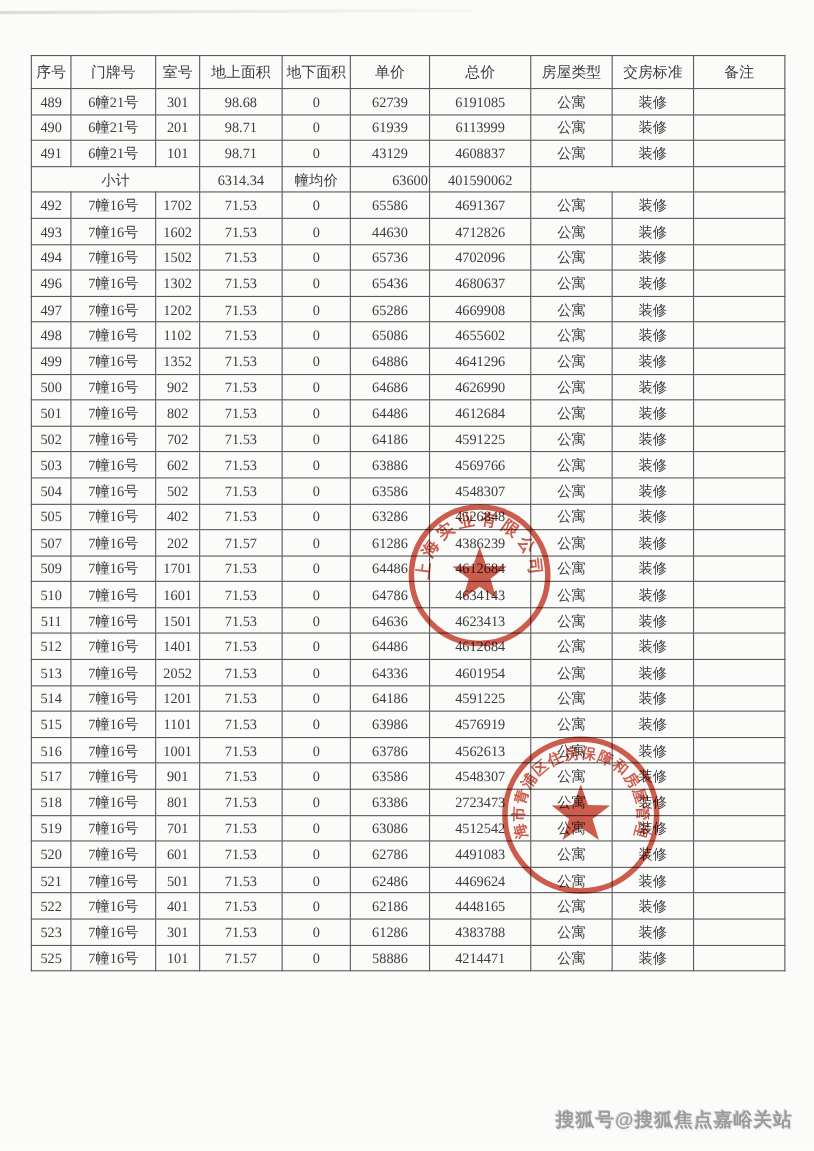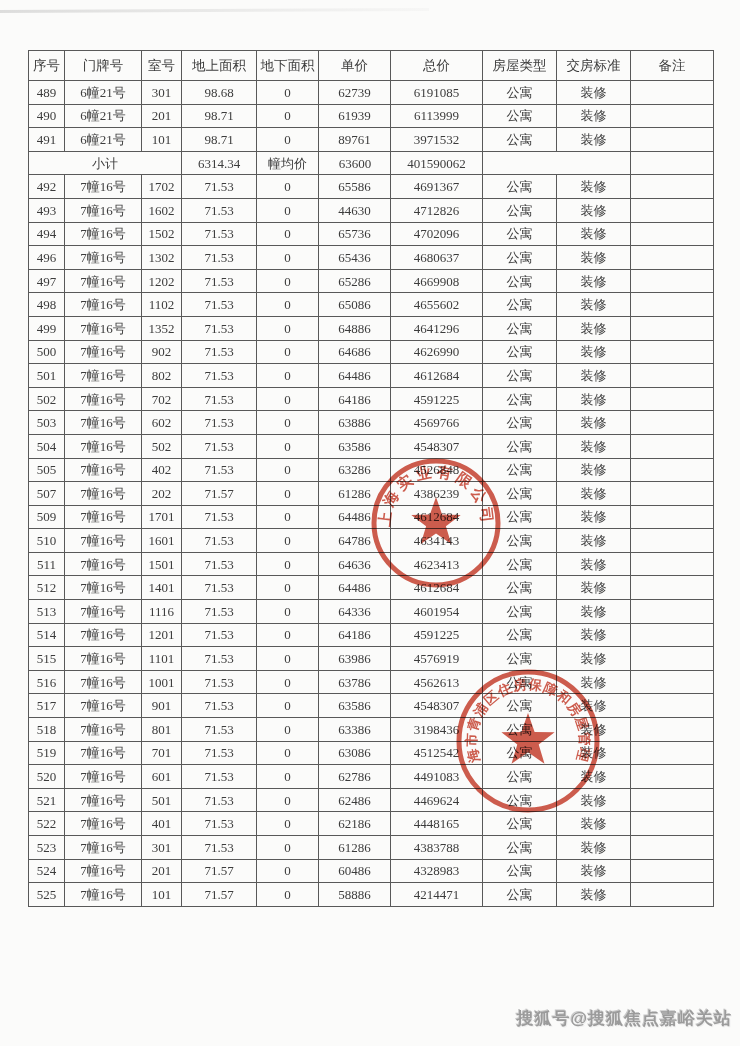--- a/index.html
+++ b/index.html
@@ -19,31 +19,31 @@
     color:#3c3c3c;
   }
   .price-table th,.price-table td{
     border:1px solid #595959;
     text-align:center;vertical-align:middle;
     font-size:13px;line-height:1;
     padding:0 2px;overflow:hidden;white-space:nowrap;
   }
   .price-table thead th{height:29px;font-size:13.5px;font-weight:normal;}
   .price-table tbody td{height:22.6px;}
-  .price-table td.right{text-align:center;padding-right:1px;}
+  .price-table td.right{text-align:right;padding-right:1px;}
   .stamp{
     position:absolute;mix-blend-mode:multiply;opacity:.85;
     filter:blur(.4px);pointer-events:none;
   }
   .stamp text{
     font-family:"Liberation Serif","DejaVu Serif",serif;
     fill:#c8402f;font-weight:bold;
   }
   .watermark{
-    position:absolute;top:1007px;right:8px;
+    position:absolute;top:1007px;right:19px;
     font-family:"Liberation Sans","DejaVu Sans",sans-serif;
     font-size:17px;font-weight:bold;letter-spacing:1px;
     color:#9b9b9b;text-shadow:1px 1px 0 #efefef,-1px -1px 0 #c9c9c9;
   }
 </style>
 </head>
 <body>
 
 <div style="position:relative;width:740px;height:1046px;">
 
@@ -100,22 +100,22 @@
           <td>公寓</td>
           <td>装修</td>
           <td></td>
         </tr>
         <tr>
           <td>491</td>
           <td>6幢21号</td>
           <td>101</td>
           <td>98.71</td>
           <td>0</td>
-          <td>89761</td>
-          <td>3971532</td>
+          <td>43129</td>
+          <td>4608837</td>
           <td>公寓</td>
           <td>装修</td>
           <td></td>
         </tr>
         <tr>
           <td colspan="3">小计</td>
           <td>6314.34</td>
           <td>幢均价</td>
           <td class="right">63600</td>
           <td>401590062</td>
@@ -334,21 +334,21 @@
           <td>0</td>
           <td>64486</td>
           <td>4612684</td>
           <td>公寓</td>
           <td>装修</td>
           <td></td>
         </tr>
         <tr>
           <td>513</td>
           <td>7幢16号</td>
-          <td>1116</td>
+          <td>2052</td>
           <td>71.53</td>
           <td>0</td>
           <td>64336</td>
           <td>4601954</td>
           <td>公寓</td>
           <td>装修</td>
           <td></td>
         </tr>
         <tr>
           <td>514</td>
@@ -398,21 +398,21 @@
           <td>装修</td>
           <td></td>
         </tr>
         <tr>
           <td>518</td>
           <td>7幢16号</td>
           <td>801</td>
           <td>71.53</td>
           <td>0</td>
           <td>63386</td>
-          <td>3198436</td>
+          <td>2723473</td>
           <td>公寓</td>
           <td>装修</td>
           <td></td>
         </tr>
         <tr>
           <td>519</td>
           <td>7幢16号</td>
           <td>701</td>
           <td>71.53</td>
           <td>0</td>
@@ -459,32 +459,20 @@
           <td></td>
         </tr>
         <tr>
           <td>523</td>
           <td>7幢16号</td>
           <td>301</td>
           <td>71.53</td>
           <td>0</td>
           <td>61286</td>
           <td>4383788</td>
-          <td>公寓</td>
-          <td>装修</td>
-          <td></td>
-        </tr>
-        <tr>
-          <td>524</td>
-          <td>7幢16号</td>
-          <td>201</td>
-          <td>71.57</td>
-          <td>0</td>
-          <td>60486</td>
-          <td>4328983</td>
           <td>公寓</td>
           <td>装修</td>
           <td></td>
         </tr>
         <tr>
           <td>525</td>
           <td>7幢16号</td>
           <td>101</td>
           <td>71.57</td>
           <td>0</td>

